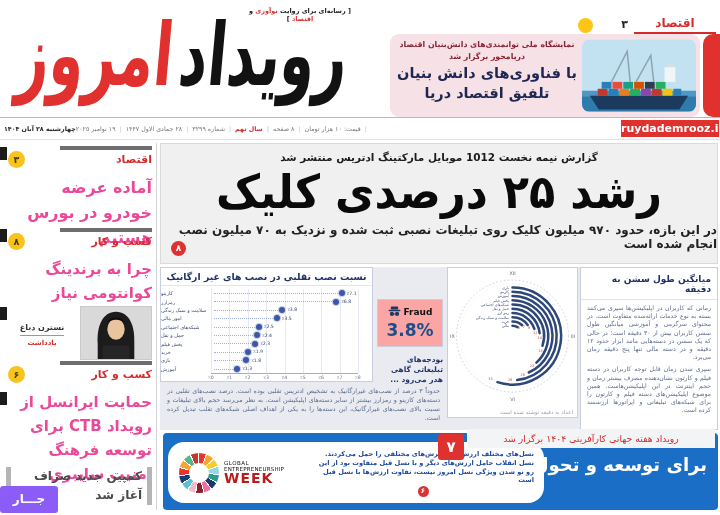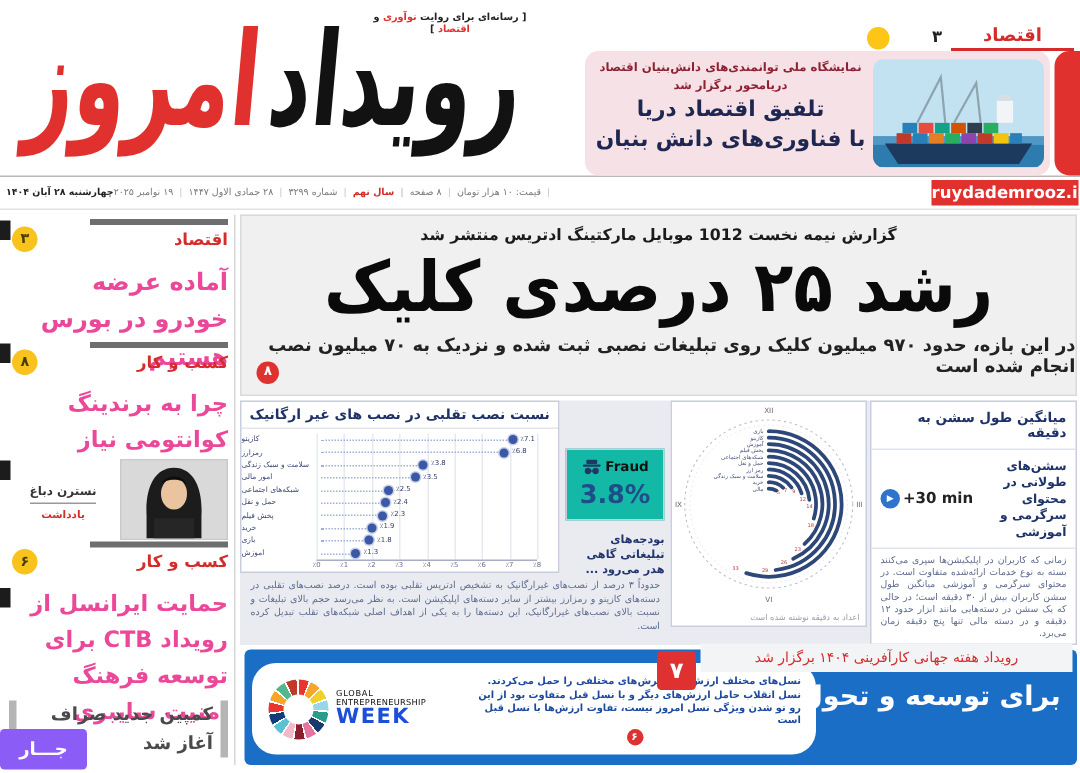--- a/index.html
+++ b/index.html
@@ -100,21 +100,21 @@
   .llab{width:50px;flex:none;font-size:5px;color:#3d4a75;text-align:left;direction:rtl;
         padding-right:3px;white-space:nowrap;overflow:hidden;}
   .ltrack{flex:1;position:relative;height:8.4px;margin-right:14px;}
   .lline{position:absolute;left:0;top:4px;height:0;border-top:1px dotted #9fb0d6;}
   .ldot{position:absolute;top:1.2px;width:6px;height:6px;border-radius:50%;background:#3c57a6;
         box-shadow:0 0 0 1px #c5cfe8;}
   .lval{position:absolute;top:1.6px;font-size:4.6px;color:#33406e;white-space:nowrap;}
   #laxis{position:relative;margin:0 14px 0 50px;border-top:1px solid #a7aec2;height:10px;}
   .ltick{position:absolute;top:1.5px;font-size:4.6px;color:#66708c;transform:translateX(-50%);}
 
-  .fraud-box{position:absolute;left:217px;top:32px;width:66px;height:48px;background:#14b8a6;
+  .fraud-box{position:absolute;left:217px;top:32px;width:66px;height:48px;background:#fca5a5;
              border:1px solid #c9cede;text-align:center;padding-top:6px;}
   .fraud-row{display:flex;align-items:center;justify-content:center;gap:3px;}
   .fraud-label{font-size:9px;font-weight:bold;color:#111;}
   .fraud-value{font-size:17px;font-weight:bold;color:#1d4e89;margin-top:3px;}
   .budget-note{position:absolute;left:217px;top:88px;width:66px;font-size:7.5px;font-weight:bold;
                color:#22356e;direction:rtl;text-align:right;line-height:10px;}
   .chart-note{position:absolute;left:2px;top:119px;width:283px;font-size:6.3px;line-height:9px;
               color:#5b6b8e;direction:rtl;text-align:justify;padding:0 5px;}
 
   #cardC{left:287px;top:0;width:131px;height:151px;}
@@ -144,21 +144,21 @@
             #f2d02b 48deg 68deg,#fff 68deg 72deg,#97d5e8 72deg 92deg,#fff 92deg 96deg,
             #2a9b8f 96deg 116deg,#fff 116deg 120deg,#1b3a6b 120deg 140deg,#fff 140deg 144deg,
             #e872a0 144deg 164deg,#fff 164deg 168deg,#8c1f2e 168deg 188deg,#fff 188deg 192deg,
             #f4b8c8 192deg 212deg,#fff 212deg 216deg,#5bc2d4 216deg 236deg,#fff 236deg 240deg,
             #123c7a 240deg 260deg,#fff 260deg 264deg,#e8352e 264deg 284deg,#fff 284deg 288deg,
             #f7a62c 288deg 308deg,#fff 308deg 312deg,#54b88c 312deg 332deg,#fff 332deg 336deg,
             #c0392b 336deg 356deg,#fff 356deg 360deg);}
   .gew-ring::after{content:"";position:absolute;inset:10px;background:#fff;border-radius:50%;}
   .gew-l1{font-size:5.5px;letter-spacing:0.5px;color:#111;}
   .gew-l2{font-size:5.5px;letter-spacing:0.2px;color:#111;}
-  .gew-l3{font-size:14px;font-weight:bold;letter-spacing:1px;color:#1d4ed8;line-height:13px;}
+  .gew-l3{font-size:14px;font-weight:bold;letter-spacing:1px;color:#b91c1c;line-height:13px;}
   .bb-para-col{flex:1;direction:rtl;padding:4px 10px 2px 6px;}
   .bb-para{font-size:6.6px;line-height:8.8px;color:#1d4a9e;font-weight:bold;text-align:right;}
   .bb-badge6{width:11px;height:11px;border-radius:50%;background:#e03131;color:#fff;font-size:7px;
              font-weight:bold;text-align:center;line-height:11px;margin:1px auto 0;}
   .bb-sq7{position:absolute;left:438px;top:434px;width:26px;height:26px;background:#e03131;
           border-radius:3px;color:#fff;font-size:15px;font-weight:bold;text-align:center;
           line-height:26px;z-index:4;}
   .bb-kicker{position:absolute;left:467px;top:429px;width:248px;height:19px;background:#f3f4f6;
              color:#d42b2b;font-weight:normal;font-size:9.3px;line-height:19px;text-align:center;
              direction:rtl;z-index:3;}
@@ -183,22 +183,22 @@
     <span class="m-red" data-name="logo-word-emrooz">امروز</span>
   </div>
   <div class="corner-section" data-name="corner-section-label">اقتصاد</div>
   <div class="corner-page" data-name="corner-page-number">۳</div>
   <div class="corner-dot" data-name="yellow-dot-icon"></div>
   <div class="mast-rule" data-name="masthead-divider"></div>
 
   <div class="top-banner" data-name="top-banner">
     <div class="tb-text" data-name="top-banner-text">
       <div class="tb-kicker" data-name="top-banner-kicker">نمایشگاه ملی توانمندی‌های دانش‌بنیان اقتصاد دریامحور برگزار شد</div>
+      <div class="tb-h" data-name="top-banner-headline-2">با فناوری‌های دانش بنیان</div>
       <div class="tb-h" data-name="top-banner-headline-1">تلفیق اقتصاد دریا</div>
-      <div class="tb-h" data-name="top-banner-headline-2">با فناوری‌های دانش بنیان</div>
     </div>
     <div class="tb-ship" data-name="container-ship-photo">
       <svg viewBox="0 0 116 73" width="114" height="73">
         <rect width="116" height="73" fill="#c3e2f1"></rect>
         <rect y="52" width="116" height="21" fill="#4f97c4"></rect>
         <rect y="58" width="116" height="15" fill="#2e7cad"></rect>
         <path d="M8 57 L108 57 L99 71 L17 71 Z" fill="#1b3a5e"></path>
         <g>
           <rect x="16" y="50" width="10" height="7" fill="#c0392b"></rect>
             <rect x="27" y="50" width="10" height="7" fill="#2980b9"></rect>
@@ -466,27 +466,20 @@
             <text x="61" y="54.9" font-size="3.7" fill="#44507a" text-anchor="end">خرید</text>
             <path d="M64.5 57.75 A 10.25 10.25 0 0 1 69.6 59.1" stroke="#2d4779" stroke-width="2.5" fill="none" stroke-linecap="round"></path>
             <text x="71.0" y="61.3" font-size="3.4" fill="#b04040" text-anchor="middle">5</text>
             <text x="61" y="59.1" font-size="3.7" fill="#44507a" text-anchor="end">مالی</text>
           </svg></div>
       <div class="radial-caption" data-name="radial-chart-caption">اعداد به دقیقه نوشته شده است</div>
     </div>
 
     <div class="card" id="cardD" data-name="session-panel-card">
       <div class="d-title" data-name="session-panel-title">میانگین طول سشن به دقیقه</div>
-      <div class="d-high" data-name="session-highlight-row">
-        <span class="d-high-txt" data-name="session-highlight-text">سشن‌های طولانی در محتوای سرگرمی و آموزشی</span>
-        <span class="d-badge" data-name="session-badge">
-          <span class="s-ic" data-name="clock-arrow-icon">▶</span>
-          <span data-name="session-badge-value">+30 min</span>
-        </span>
-      </div>
       <div class="d-para" data-name="session-paragraph-1">زمانی که کاربران در اپلیکیشن‌ها سپری می‌کنند بسته به نوع خدمات ارائه‌شده متفاوت است. در محتوای سرگرمی و آموزشی میانگین طول سشن کاربران بیش از ۳۰ دقیقه است؛ در حالی که یک سشن در دسته‌هایی مانند ابزار حدود ۱۲ دقیقه و در دسته مالی تنها پنج دقیقه زمان می‌برد.</div>
       <div class="d-para" data-name="session-paragraph-2">سپری شدن زمان قابل توجه کاربران در دسته فیلم و کارتون نشان‌دهنده مصرف بیشتر زمان و حجم اینترنت در این اپلیکیشن‌هاست. همین موضوع اپلیکیشن‌های دسته فیلم و کارتون را برای شبکه‌های تبلیغاتی و اپراتورها ارزشمند کرده است.</div>
     </div>
   </div>
 
   <div class="bottom-band" data-name="bottom-event-band">
     <div class="bb-white" data-name="gew-white-box">
       <div class="gew" data-name="gew-logo">
         <div class="gew-ring" data-name="gew-ring-icon"></div>
         <div data-name="gew-logo-text">

